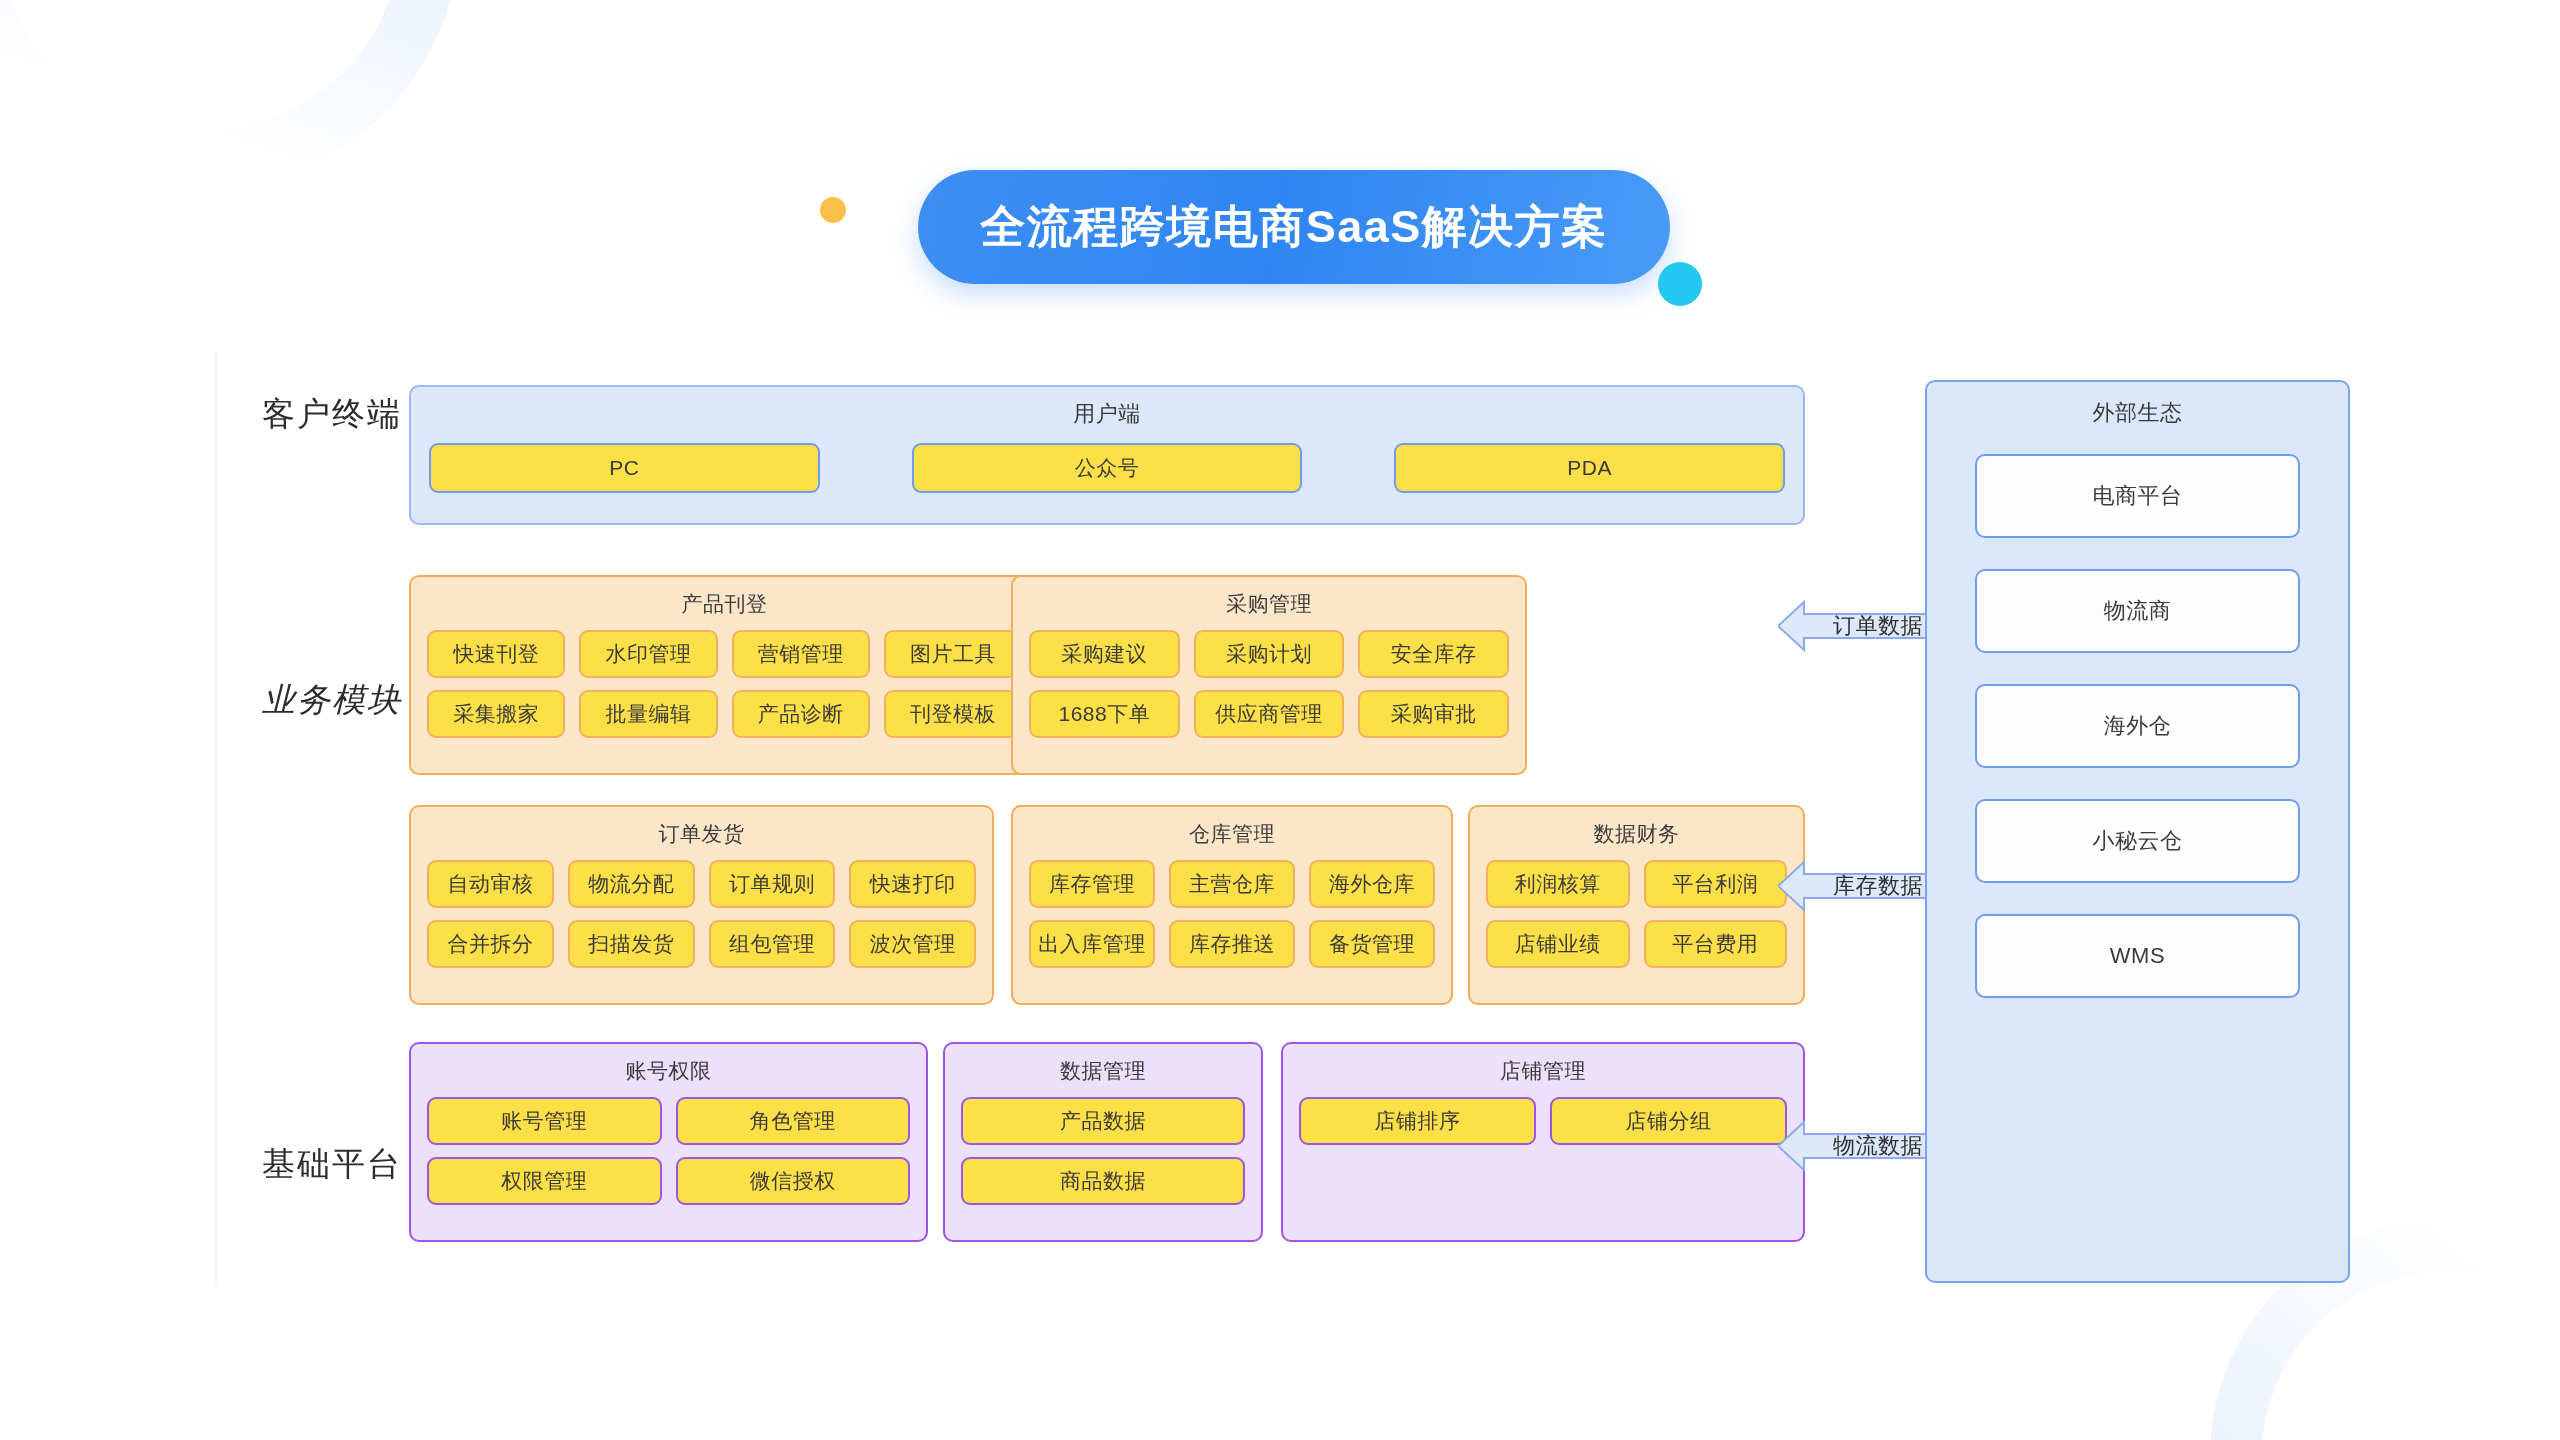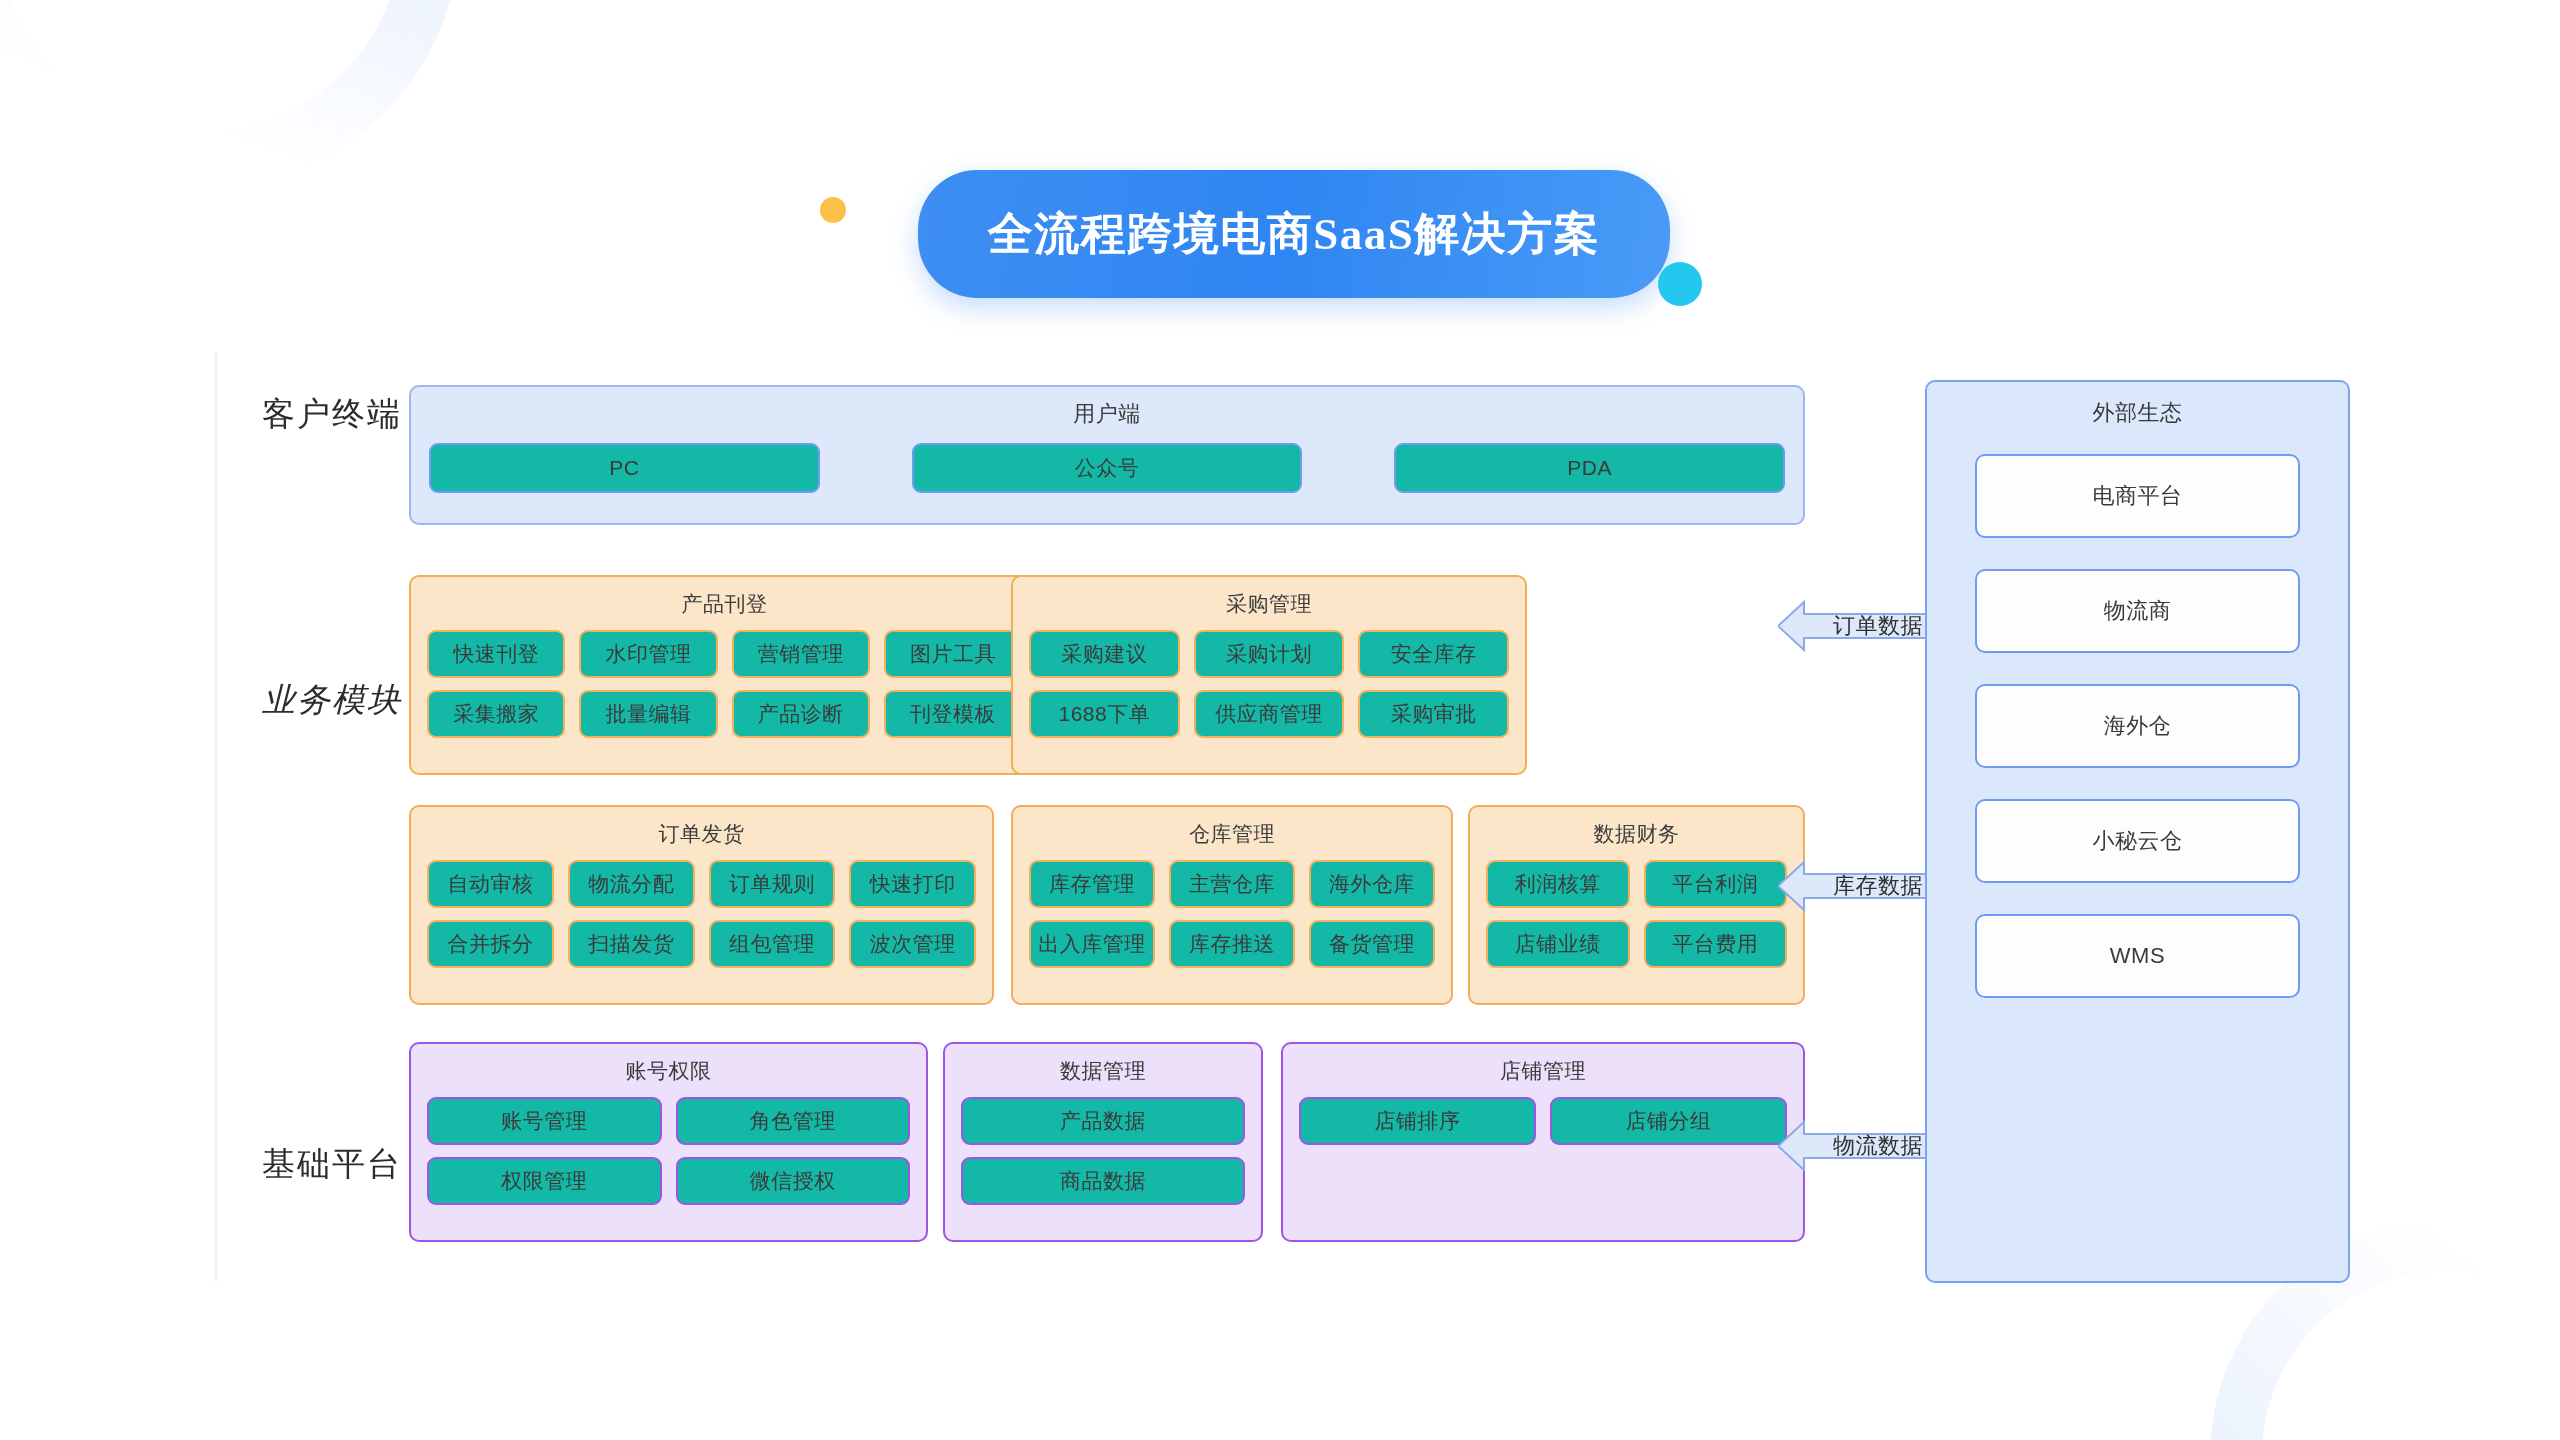--- a/index.html
+++ b/index.html
@@ -40,25 +40,25 @@
     width: 26px; height: 26px; border-radius: 50%;
     background: #fcc04a;
   }
   .title-dot-cyan {
     position: absolute; right: -22px; bottom: -6px;
     width: 44px; height: 44px; border-radius: 50%;
     background: #22c8ef;
   }
   .title-pill {
     position: absolute; left: 58px; top: 0;
-    width: 752px; height: 128px;
+    width: 752px; height: 114px;
     border-radius: 59px;
     background: linear-gradient(100deg, #3e8ef3 0%, #2f86f2 48%, #4a9bf7 100%);
     box-shadow: 0 10px 26px rgba(58,132,238,.28);
-    display: flex; align-items: center; justify-content: center; font-family: Liberation Serif, serif;
+    display: flex; align-items: center; justify-content: center;
   }
   .title-pill span {
     color: #ffffff; font-size: 45px; font-weight: bold; letter-spacing: 1.5px;
   }
 
   
   .row-label {
     position: absolute; width: 200px; text-align: center;
     color: #2c2c2c; font-size: 33px; letter-spacing: 2px;
   }
@@ -78,21 +78,21 @@
     font-size: 21px;
     color: #3a3a3a;
     padding-top: 13px;
     letter-spacing: .5px;
   }
   .chip-row { display: flex; gap: 14px; padding: 0 16px; margin-top: 12px; }
   .chip {
     flex: 1;
     height: 48px;
     border-radius: 9px;
-    background: #14b8a6;
+    background: #fde047;
     display: flex; align-items: center; justify-content: center;
     font-size: 21px; color: #3a3a3a; letter-spacing: .5px;
     border: 2px solid #6f9cf0;
   }
 
   
   #client-panel { left: 409px; top: 385px; width: 1396px; height: 140px; }
   #client-panel .group-title { padding-top: 12px; font-size: 22px; }
   #client-panel .chip-row { margin-top: 14px; gap: 92px; padding: 0 18px; }
   #client-panel .chip { height: 50px; }

